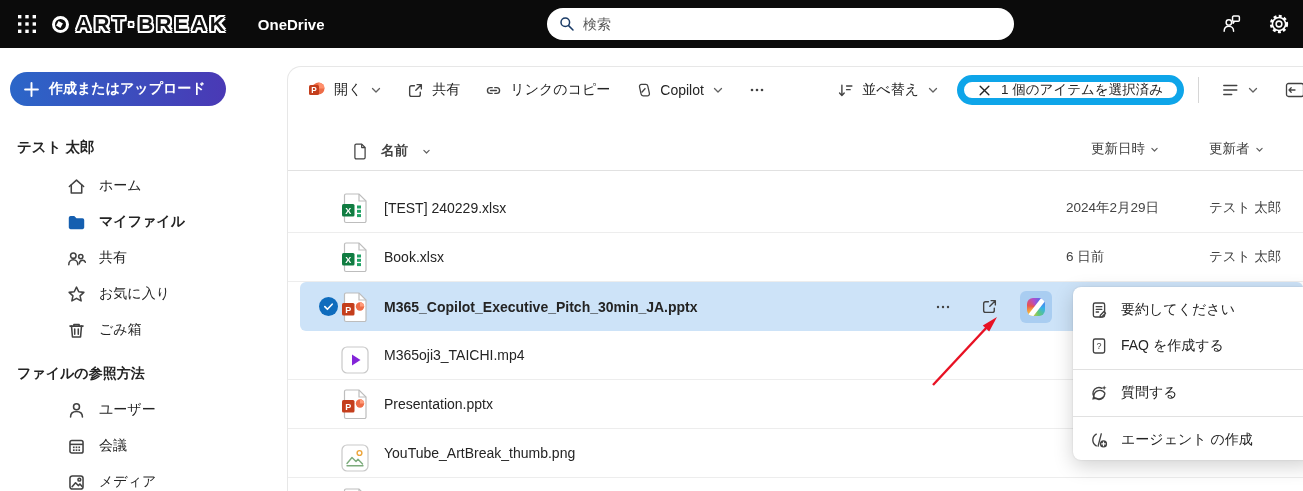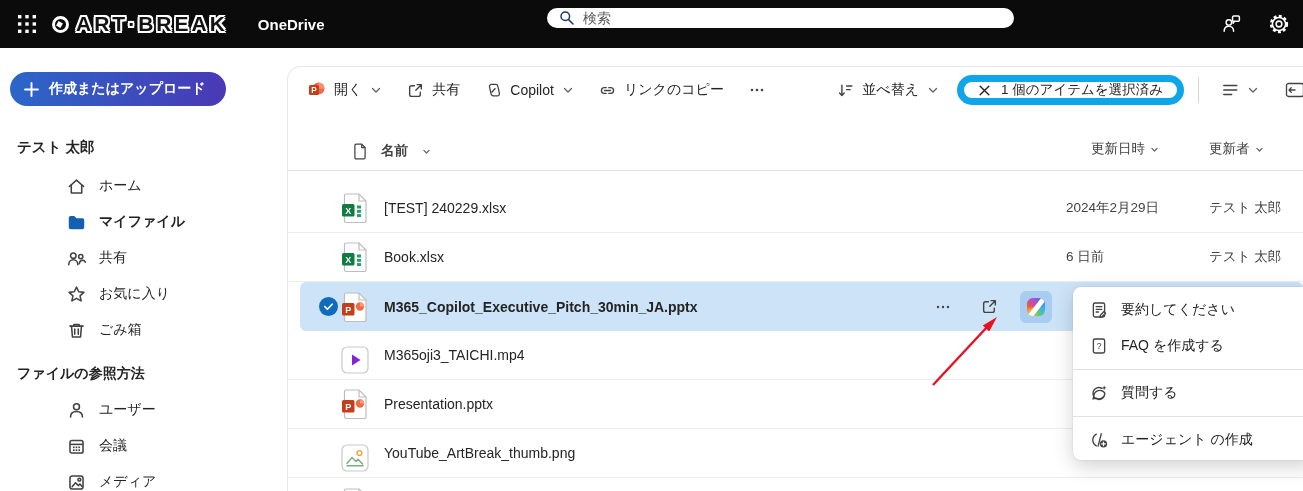--- a/index.html
+++ b/index.html
@@ -10,21 +10,21 @@
   
   .topbar { position:absolute; left:0; top:0; width:1303px; height:48px; background:#0b0b0b;
     display:flex; align-items:center; }
   .waffle { margin-left:10px; width:34px; height:34px; display:flex; align-items:center; justify-content:center; cursor:pointer; }
   .logo { margin-left:8px; display:flex; align-items:center; gap:7px; }
   .logo-mark { width:17px; height:17px; border:3px solid #fff; border-radius:50%; position:relative; background:#0b0b0b; }
   .logo-mark::after { content:""; position:absolute; left:2px; top:3px; width:5px; height:5px; background:#fff; transform:rotate(30deg); }
   .logo-text { font-size:21px; font-weight:800; letter-spacing:3px; color:#131313;
     text-shadow:-1.6px -1.6px 0 #fff,1.6px -1.6px 0 #fff,-1.6px 1.6px 0 #fff,1.6px 1.6px 0 #fff,0 -1.8px 0 #fff,0 1.8px 0 #fff,-1.8px 0 0 #fff,1.8px 0 0 #fff; }
   .product { color:#fff; font-size:15px; font-weight:700; margin-left:30px; }
-  .searchbox { position:absolute; left:547px; top:8px; width:467px; height:20px; background:#fff;
+  .searchbox { position:absolute; left:547px; top:8px; width:467px; height:32px; background:#fff;
     border-radius:16px; display:flex; align-items:center; padding:0 12px; gap:8px; }
   .searchbox input { border:none; outline:none; font-size:14px; flex:1; color:#242424; background:transparent;
     font-family:"Liberation Sans","DejaVu Sans",sans-serif; }
   .searchbox input::placeholder { color:#5a5a5a; }
   .top-icons { position:absolute; right:13px; top:0; height:48px; display:flex; align-items:center; gap:26px; }
   .top-icons .tico { color:#fff; cursor:pointer; }
 
   
   .sidebar { position:absolute; left:0; top:48px; width:287px; height:443px; background:#fff; }
   .create-btn { position:absolute; left:10px; top:24px; height:34px; padding:0 20px 0 14px;
@@ -272,41 +272,41 @@
         <span class="tico2">
           <svg width="17" height="17" viewBox="0 0 16 16" fill="none" stroke="currentColor" stroke-width="1.3" stroke-linecap="round" stroke-linejoin="round">
             <path d="M7 3.5 H4.3 C3.3 3.5 2.5 4.3 2.5 5.3 V11.7 C2.5 12.7 3.3 13.5 4.3 13.5 H10.7 C11.7 13.5 12.5 12.7 12.5 11.7 V9.5"></path>
             <path d="M9.5 2.5 H13.5 V6.5 M13.2 2.8 L8.3 7.7"></path>
           </svg>
         </span>
         <span>共有</span>
       </button>
       <button class="tb-btn">
         <span class="tico2">
+          <svg width="17" height="17" viewBox="0 0 16 16" fill="none" stroke="currentColor" stroke-width="1.3" stroke-linecap="round">
+            <path d="M5.2 8 H10.8"></path>
+            <path d="M6.8 5.3 H5 a2.7 2.7 0 0 0 0 5.4 h1.8"></path>
+            <path d="M9.2 5.3 H11 a2.7 2.7 0 0 1 0 5.4 H9.2"></path>
+          </svg>
+        </span>
+        <span>リンクのコピー</span>
+      </button>
+      <button class="tb-btn">
+        <span class="tico2">
           <svg width="17" height="17" viewBox="0 0 16 16" fill="none" stroke="currentColor" stroke-width="1.2" stroke-linejoin="round">
             <path d="M6.1 2.3 h4.1 a1.9 1.9 0 0 1 1.85 1.5 l1.5 6.9 a1.9 1.9 0 0 1 -1.85 2.3 H7.6 a1.9 1.9 0 0 1 -1.85 -1.5 L4.25 4.6 A1.9 1.9 0 0 1 6.1 2.3 Z"></path>
             <path d="M6.2 9.9 L9.8 5.9"></path>
           </svg>
         </span>
         <span>Copilot</span>
         <span class="chev">
           <svg width="12" height="12" viewBox="0 0 12 12" fill="none" stroke="currentColor" stroke-width="1.3" stroke-linecap="round" stroke-linejoin="round">
               <path d="M2.5 4.5 L6 8 L9.5 4.5"></path>
             </svg>
         </span>
-      </button>
-      <button class="tb-btn">
-        <span class="tico2">
-          <svg width="17" height="17" viewBox="0 0 16 16" fill="none" stroke="currentColor" stroke-width="1.3" stroke-linecap="round">
-            <path d="M5.2 8 H10.8"></path>
-            <path d="M6.8 5.3 H5 a2.7 2.7 0 0 0 0 5.4 h1.8"></path>
-            <path d="M9.2 5.3 H11 a2.7 2.7 0 0 1 0 5.4 H9.2"></path>
-          </svg>
-        </span>
-        <span>リンクのコピー</span>
       </button>
       <button class="tb-btn">
         <span class="tico2">
           <svg width="16" height="16" viewBox="0 0 16 16" fill="currentColor">
               <circle cx="3" cy="8" r="1.3"></circle>
               <circle cx="8" cy="8" r="1.3"></circle>
               <circle cx="13" cy="8" r="1.3"></circle>
             </svg>
         </span>
       </button>

